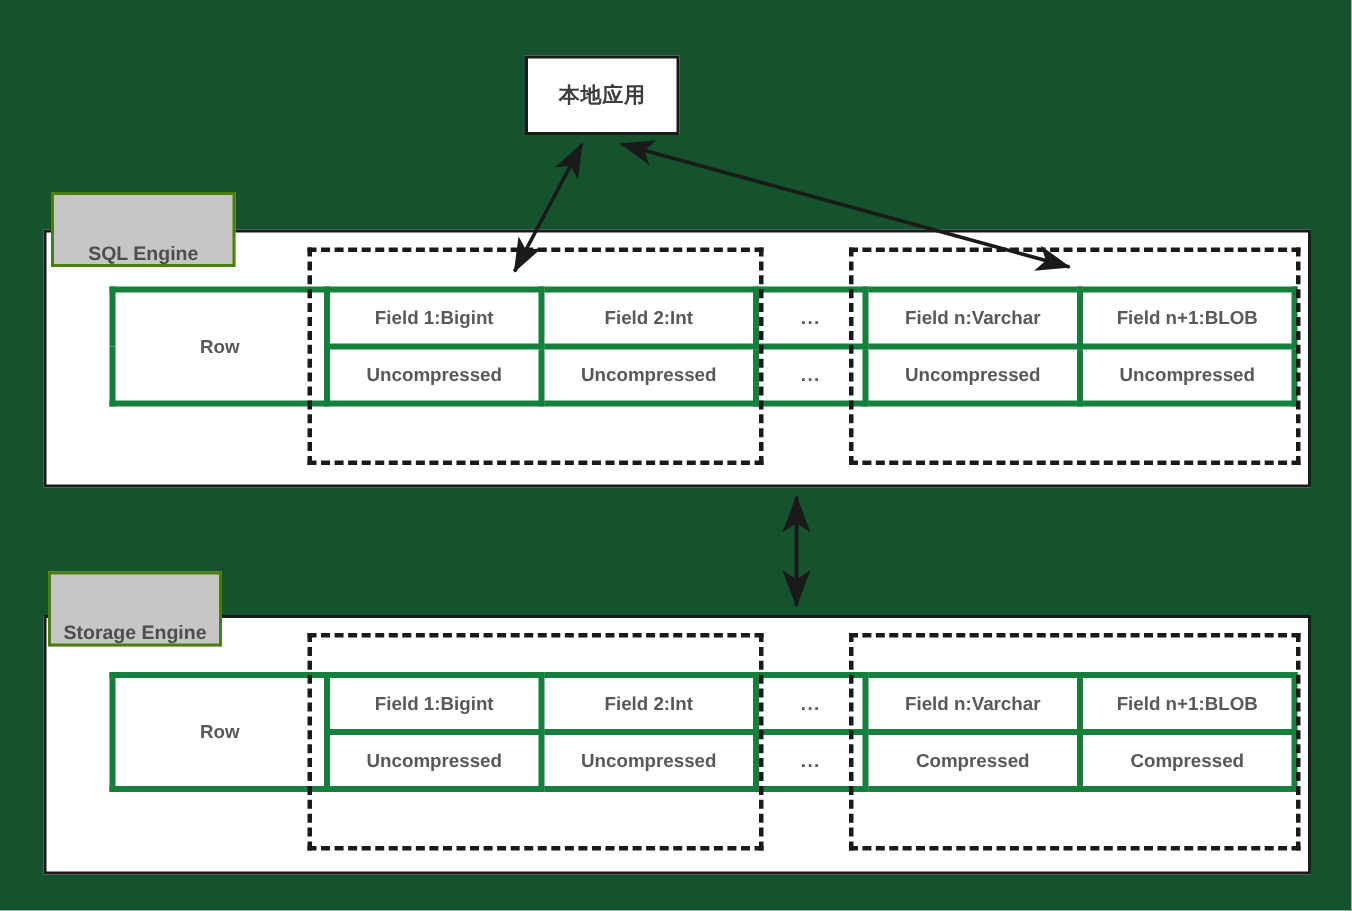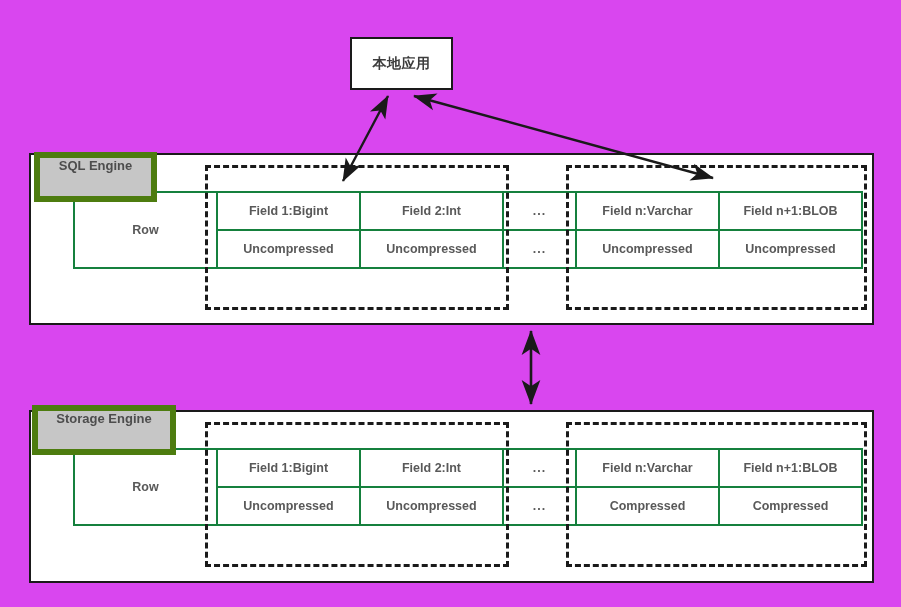--- a/index.html
+++ b/index.html
@@ -8,21 +8,21 @@
     padding: 0;
     background: #ffffff;
   }
   body {
     font-family: "Liberation Sans", "DejaVu Sans", sans-serif;
   }
   #canvas {
     position: relative;
     width: 901px;
     height: 607px;
-    background: #d946ef;
+    background: #14532d;
     overflow: hidden;
     text-decoration: underline;
   }
 
   
   .abs { position: absolute; box-sizing: border-box; }
 
   
   .app-box {
     left: 350px; top: 37px; width: 103px; height: 53px;
@@ -43,28 +43,27 @@
     border: 2px solid #1a1a1a;
     background: #ffffff;
     left: 29px;
     width: 845px;
   }
   #engine-sql   { top: 153px; height: 172px; }
   #engine-store { top: 410px; height: 173px; }
 
   
   .engine-tab {
-    border: 6px solid #4d7c0f;
+    border: 2px solid #4d7c0f;
     background: #c6c6c6;
-    display: flex; align-items: flex-start; justify-content: center;
+    display: flex; align-items: flex-end; justify-content: center;
     z-index: 5;
-    margin-top: 24px;
   }
   #tab-sql   { left: 34px; top: 128px; width: 123px; height: 50px; }
-  #tab-store { left: 32px; top: 381px; width: 144px; height: 50px; }
+  #tab-store { left: 32px; top: 381px; width: 116px; height: 50px; }
   .engine-tab .label {
     font-size: 13px;
     font-weight: bold;
     color: #4d4d4d;
     white-space: nowrap;
   }
 
   
   .dashed-group {
     border: 3px dashed #1a1a1a;
@@ -81,21 +80,21 @@
   .row-table {
     position: absolute;
     border-collapse: collapse;
     background: #ffffff;
     z-index: 3;
   }
   #table-sql   { left: 73px; top: 191px; }
   #table-store { left: 73px; top: 448px; }
 
   .row-table td {
-    border: 2px solid #15803d;
+    border: 4px solid #15803d;
     font-size: 12.5px;
     font-weight: bold;
     color: #595959;
     text-align: center;
     vertical-align: middle;
     background: #ffffff;
     height: 38px;
     padding: 0 4px;
     box-sizing: border-box;
     white-space: nowrap;

